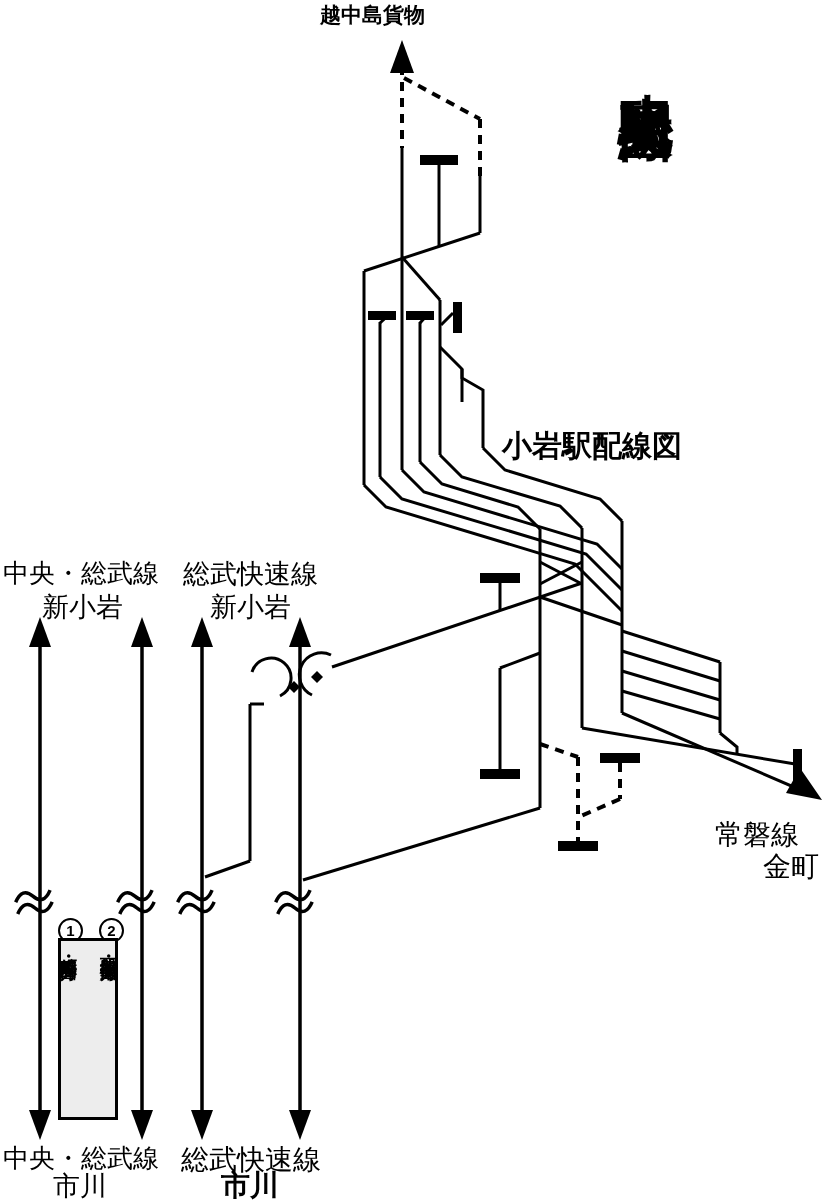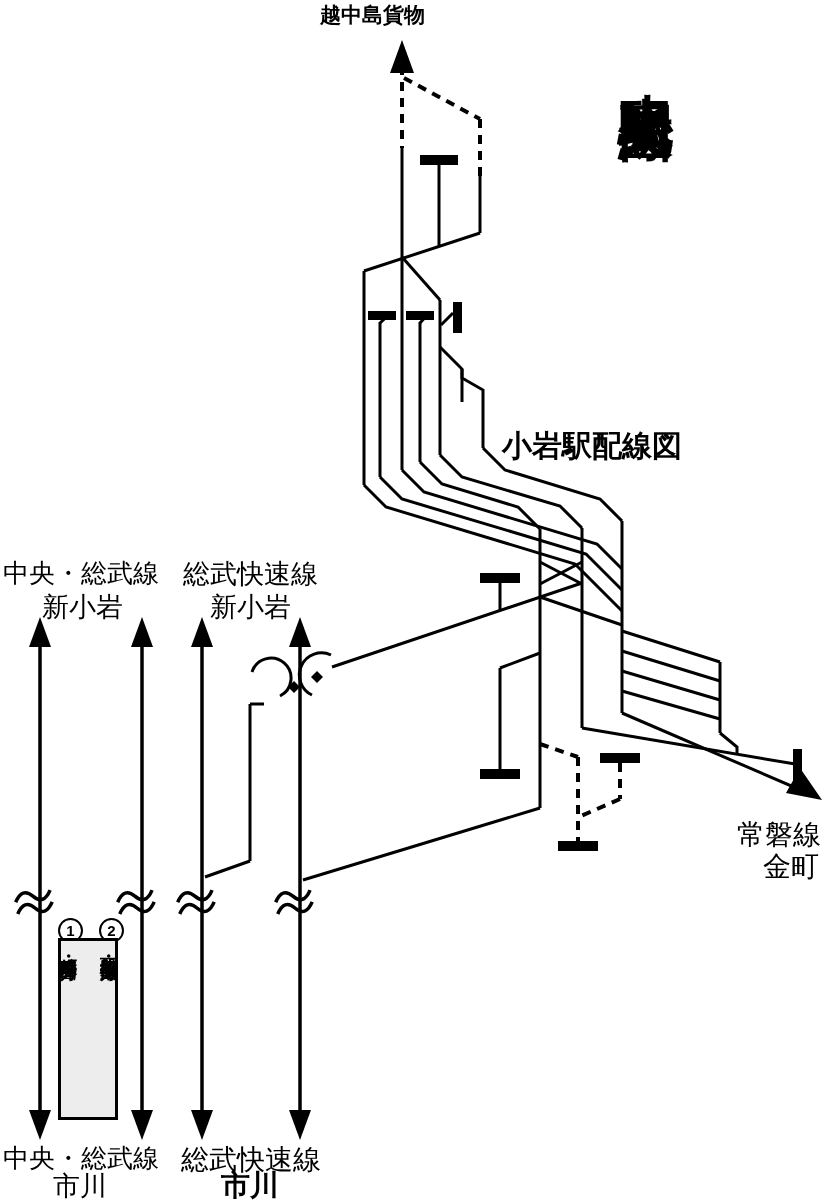--- a/index.html
+++ b/index.html
@@ -171,21 +171,21 @@
 
 <div class="lbl vtitle" style="left:618px;top:50px;">小岩駅配線図</div>
 
 <div class="lbl b" style="left:502px;top:430px;font-size:30px;">小岩駅配線図</div>
 
 <div class="lbl" style="left:3px;top:560px;font-size:26px;">中央・総武線</div>
 <div class="lbl" style="left:42px;top:593px;font-size:27px;">新小岩</div>
 <div class="lbl" style="left:183px;top:560px;font-size:27px;">総武快速線</div>
 <div class="lbl" style="left:210px;top:593px;font-size:27px;">新小岩</div>
 
-<div class="lbl" style="left:737px;top:820px;font-size:28px;">常磐線</div>
+<div class="lbl" style="left:715px;top:820px;font-size:28px;">常磐線</div>
 <div class="lbl" style="left:763px;top:852px;font-size:28px;text-align:right;">金町</div>
 
 <div class="circ" style="left:58px;top:918px;">1</div>
 <div class="circ" style="left:99px;top:918px;">2</div>
 
 <div class="platform-box"></div>
 <div class="lbl vcol" style="left:60px;top:944px;">錦糸町・両国方面</div>
 <div class="lbl vcol" style="left:100px;top:944px;">西船橋・千葉方面</div>
 
 <div class="lbl" style="left:3px;top:1145px;font-size:26px;">中央・総武線</div>

